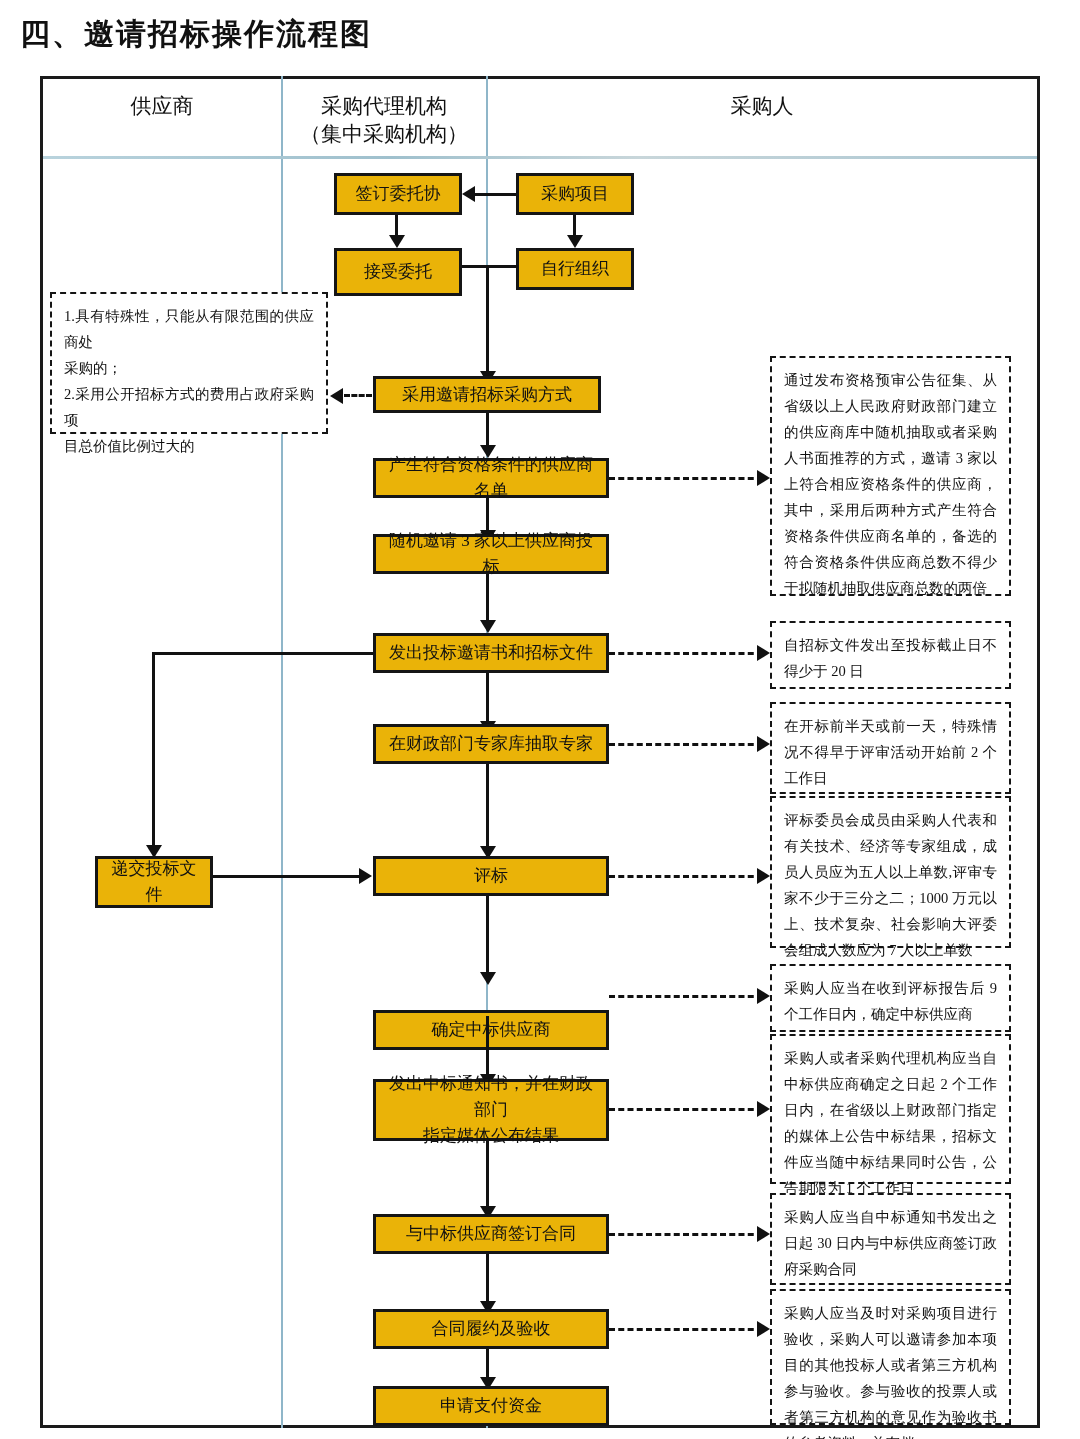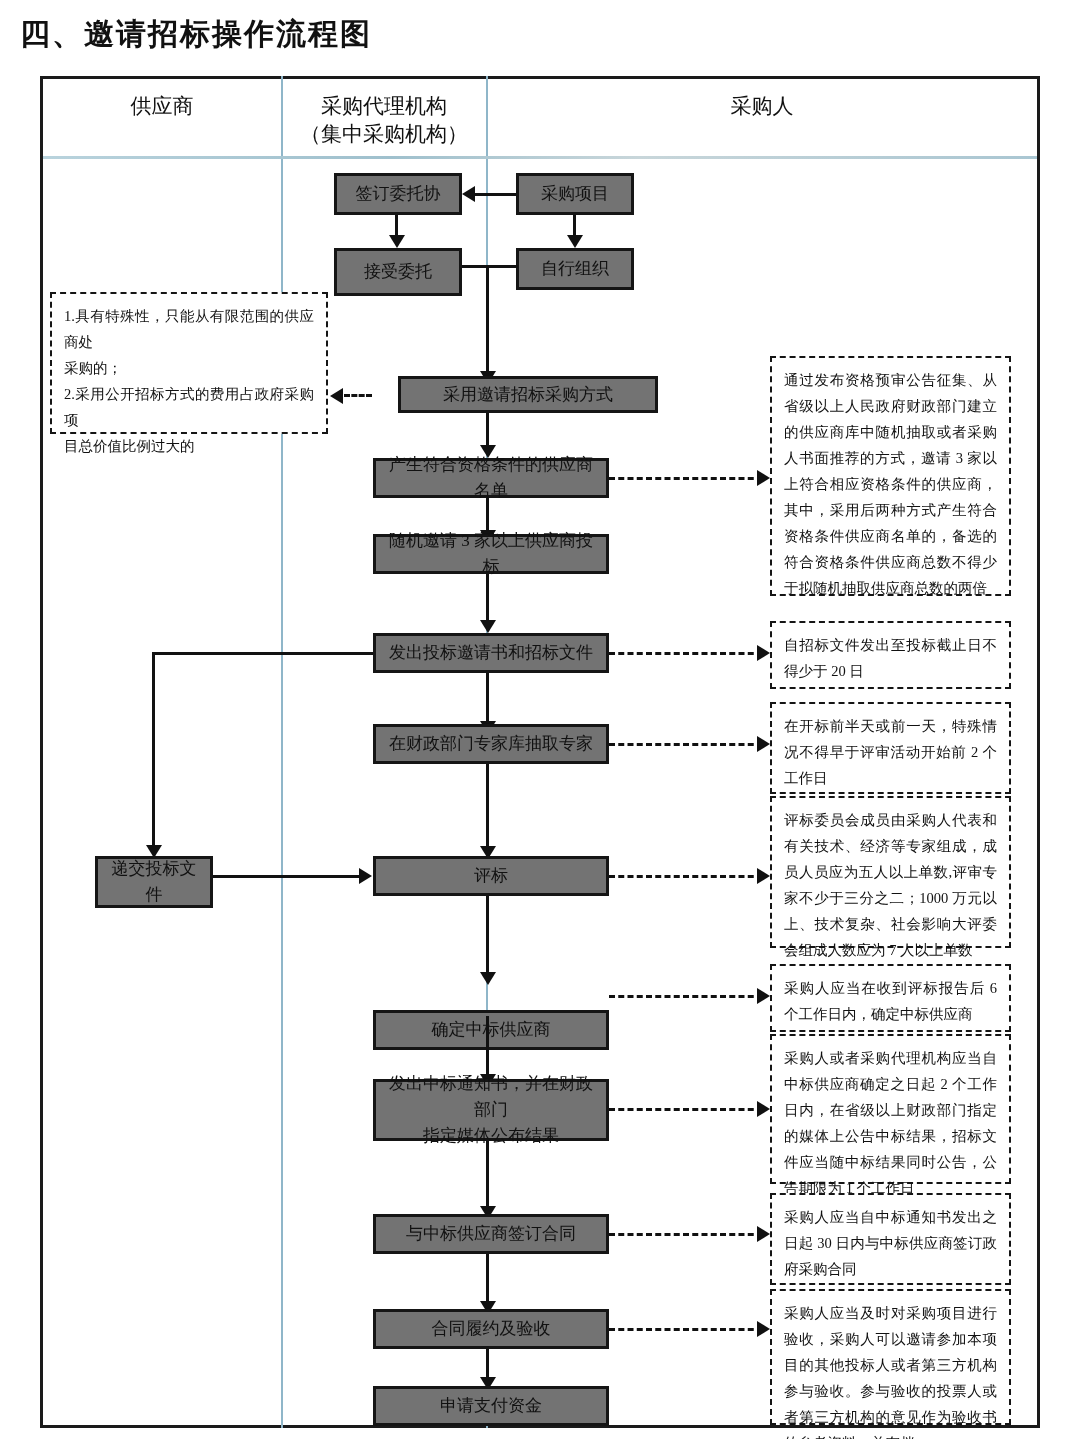--- a/index.html
+++ b/index.html
@@ -32,21 +32,21 @@
     position:absolute;top:92px;text-align:center;font-size:21px;line-height:28px;
     font-family:"Liberation Serif","DejaVu Serif",serif;
   }
   #head-supplier{left:44px;width:236px;}
   #head-agency{left:282px;width:204px;}
   #head-purchaser{left:488px;width:548px;}
 
   
   .box{
     position:absolute;box-sizing:border-box;
-    border:3px solid #151515;background:#737373;
+    border:3px solid #151515;background:#eab308;
     display:flex;align-items:center;justify-content:center;
     text-align:center;font-size:17px;line-height:26px;
     font-family:"Liberation Serif","DejaVu Serif",serif;
     padding:2px 6px;
   }
   .note{
     position:absolute;box-sizing:border-box;
     border:2px dashed #151515;background:#fff;
     font-size:14.5px;line-height:26px;text-align:justify;
     padding:9px 12px;
@@ -113,21 +113,21 @@
 
 <div class="note" style="left:50px;top:292px;width:278px;height:142px;">
   <div>1.具有特殊性，只能从有限范围的供应商处</div>
   <div>采购的；</div>
   <div>2.采用公开招标方式的费用占政府采购项</div>
   <div>目总价值比例过大的</div>
 </div>
 <div class="dash-h" style="left:344px;top:394px;width:28px;"></div>
 <div class="arrow-left" style="left:330px;top:388px;"></div>
 
-<div class="box" style="left:373px;top:376px;width:260px;height:37px;margin-left:25px;">采用邀请招标采购方式</div>
+<div class="box" style="left:373px;top:376px;width:228px;height:37px;">采用邀请招标采购方式</div>
 <div class="ln vl" style="left:486px;top:413px;height:34px;"></div>
 <div class="arrow-down" style="left:480px;top:445px;"></div>
 
 <div class="box" style="left:373px;top:458px;width:236px;height:40px;">产生符合资格条件的供应商名单</div>
 <div class="dash-h" style="left:609px;top:477px;width:154px;"></div>
 <div class="arrow-right" style="left:757px;top:470px;"></div>
 <div class="ln vl" style="left:486px;top:498px;height:34px;"></div>
 <div class="arrow-down" style="left:480px;top:530px;"></div>
 
 <div class="box" style="left:373px;top:534px;width:236px;height:40px;">随机邀请 3 家以上供应商投标</div>
@@ -187,16 +187,16 @@
 <div class="arrow-right" style="left:757px;top:1321px;"></div>
 <div class="ln vl" style="left:486px;top:1349px;height:32px;"></div>
 <div class="arrow-down" style="left:480px;top:1377px;"></div>
 
 <div class="box" style="left:373px;top:1386px;width:236px;height:40px;">申请支付资金</div>
 
 <div class="note" style="left:770px;top:356px;width:241px;height:240px;">通过发布资格预审公告征集、从省级以上人民政府财政部门建立的供应商库中随机抽取或者采购人书面推荐的方式，邀请 3 家以上符合相应资格条件的供应商，其中，采用后两种方式产生符合资格条件供应商名单的，备选的符合资格条件供应商总数不得少于拟随机抽取供应商总数的两倍</div>
 <div class="note" style="left:770px;top:621px;width:241px;height:68px;">自招标文件发出至投标截止日不得少于 20 日</div>
 <div class="note" style="left:770px;top:702px;width:241px;height:92px;">在开标前半天或前一天，特殊情况不得早于评审活动开始前 2 个工作日</div>
 <div class="note" style="left:770px;top:796px;width:241px;height:152px;">评标委员会成员由采购人代表和有关技术、经济等专家组成，成员人员应为五人以上单数,评审专家不少于三分之二；1000 万元以上、技术复杂、社会影响大评委会组成人数应为 7 人以上单数</div>
-<div class="note" style="left:770px;top:964px;width:241px;height:68px;">采购人应当在收到评标报告后 6 个工作日内，确定中标供应商</div>
+<div class="note" style="left:770px;top:964px;width:241px;height:68px;">采购人应当在收到评标报告后 9 个工作日内，确定中标供应商</div>
 <div class="note" style="left:770px;top:1034px;width:241px;height:150px;">采购人或者采购代理机构应当自中标供应商确定之日起 2 个工作日内，在省级以上财政部门指定的媒体上公告中标结果，招标文件应当随中标结果同时公告，公告期限为 1 个工作日</div>
 <div class="note" style="left:770px;top:1193px;width:241px;height:92px;">采购人应当自中标通知书发出之日起 30 日内与中标供应商签订政府采购合同</div>
 <div class="note" style="left:770px;top:1289px;width:241px;height:136px;">采购人应当及时对采购项目进行验收，采购人可以邀请参加本项目的其他投标人或者第三方机构参与验收。参与验收的投票人或者第三方机构的意见作为验收书的参考资料一并存档</div>
 
 </body></html>

